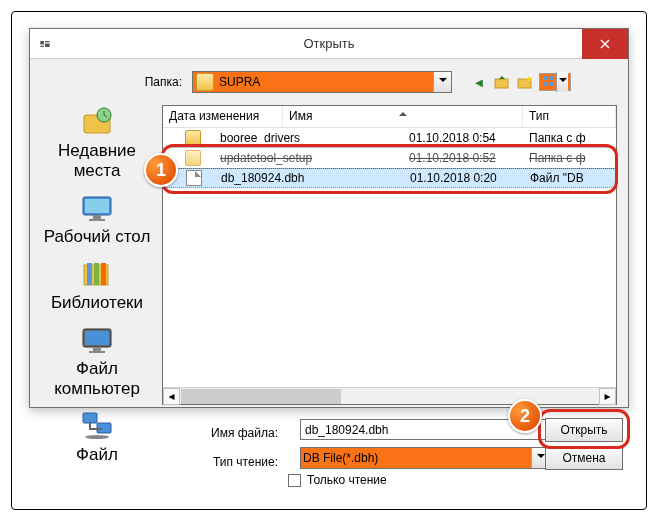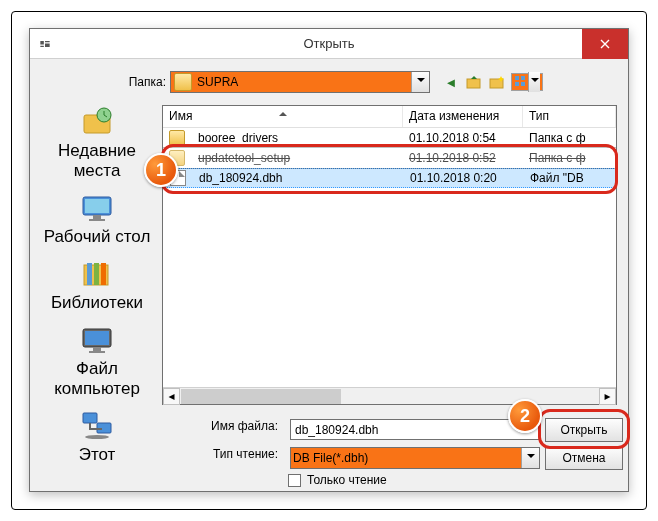--- a/index.html
+++ b/index.html
@@ -2,31 +2,31 @@
 <html><head>
 <meta charset="utf-8">
 <style>
   *{box-sizing:border-box;margin:0;padding:0}
   body{font-family:"Segoe UI",Tahoma,sans-serif;font-size:12px;background:#fff;width:658px;height:521px;position:relative;overflow:hidden}
 
   
   .outer{position:absolute;left:11px;top:11px;width:636px;height:499px;border:1px solid #000;border-radius:4px;overflow:hidden;background:#fff}
 
   
-  .dlg{position:absolute;left:29px;top:28px;width:600px;height:464px;border:1px solid #707070;background:#f0f0f0;box-shadow:0 3px 10px rgba(0,0,0,.25)}
+  .dlg{position:absolute;left:29px;top:28px;width:600px;height:380px;border:1px solid #707070;background:#f0f0f0;box-shadow:0 3px 10px rgba(0,0,0,.25)}
 
   .titlebar{height:30px;background:#fff;border-bottom:1px solid #d0d0d0;position:relative;display:flex;align-items:center;justify-content:center}
   .titlebar .ic{position:absolute;left:8px;top:8px;width:14px;height:14px;color:#555}
   .titlebar .ttl{color:#333;font-size:13px}
   .close{position:absolute;right:0;top:0;width:46px;height:30px;background:#c9302c;color:#fff;display:flex;align-items:center;justify-content:center;font-size:14px}
 
   .body{position:absolute;left:0;top:30px;right:0;bottom:0}
 
   
-  .row-folder{position:absolute;left:92px;top:12px;display:flex;align-items:center;}
+  .row-folder{position:absolute;left:108px;top:12px;display:flex;align-items:center;gap:6px}
   .row-folder .lbl{width:48px;text-align:right;padding-right:4px}
   .combo{display:flex;align-items:center;height:22px;background:#f97316;border:1px solid #707070;width:260px}
   .combo .fic{width:18px;height:18px;margin:0 3px}
   .combo .txt{flex:1;padding:0 2px}
   .combo .arr{width:18px;height:20px;border-left:1px solid #a0a0a0;background:linear-gradient(#fdfdfd,#e0e0e0);display:flex;align-items:center;justify-content:center}
   .combo .arr::after{content:"";border:4px solid transparent;border-top-color:#000}
 
   .navicons{display:flex;align-items:center;gap:5px;margin-left:12px}
   .navicons .nb{width:18px;height:18px;display:flex;align-items:center;justify-content:center;font-size:13px}
 
@@ -37,38 +37,38 @@
   .place .pl{font-size:17px;text-align:center;color:#000}
 
   
   .list{position:absolute;left:132px;top:46px;width:455px;height:300px;background:#fff;border:1px solid #707070}
   .cols{display:flex;height:22px;background:#fff;border-bottom:1px solid #e0e0e0}
   .ch{padding:3px 6px;border-right:1px solid #e8e8e8;font-size:12px;color:#000;position:relative}
   .ch.sort::after{content:"";position:absolute;top:2px;left:50%;transform:translateX(-50%);border:4px solid transparent;border-bottom-color:#555}
   .c1{width:240px}.c2{width:120px}.c3{flex:1}
 
   .fr{display:flex;height:20px;align-items:center;font-size:12px}
-  .fr .c1{display:flex;align-items:center;gap:13px;padding-left:6px}
+  .fr .c1{display:flex;align-items:center;gap:19px;padding-left:22px}
   .fr .fi{width:16px;height:16px;flex-shrink:0}
   .fr .c2{padding-left:6px}
   .fr .c3{padding-left:6px;overflow:hidden;white-space:nowrap}
   .fr.sel{background:#cde8ff;border:1px dotted #3399ff}
 
   .strike{position:absolute;height:22px;border-top:1px solid rgba(0,0,0,.35);border-bottom:1px solid rgba(0,0,0,.35);left:0;right:0;opacity:.7}
 
   .hscroll{position:absolute;left:0;right:0;bottom:0;height:17px;background:#f0f0f0;border-top:1px solid #d0d0d0;display:flex;align-items:center}
   .hscroll .hb{width:17px;height:17px;display:flex;align-items:center;justify-content:center;border:1px solid #c0c0c0;background:#f8f8f8}
   .hscroll .thumb{height:15px;width:160px;background:#cdcdcd;margin:1px}
 
   
   .anno{position:absolute;border:3px solid #d9291c;border-radius:12px;pointer-events:none}
   .badge{position:absolute;width:34px;height:34px;border-radius:50%;background:radial-gradient(circle at 30% 30%,#ff9a3a,#e8590c 70%);border:2px solid #fff;box-shadow:0 1px 3px rgba(0,0,0,.4);color:#fff;font-weight:bold;font-size:18px;display:flex;align-items:center;justify-content:center;z-index:50}
 
   
-  .brow{position:absolute;display:flex;align-items:flex-start;gap:8px}
+  .brow{position:absolute;display:flex;align-items:flex-end;gap:18px}
   .blbl{width:88px;text-align:right;padding-right:4px}
   .tin{height:21px;width:250px;background:#fff;border:1px solid #707070;padding:0 4px;font-family:inherit;font-size:12px}
   .btn{width:78px;height:24px;border:1px solid #707070;background:linear-gradient(#fdfdfd,#e2e2e2);font-family:inherit;font-size:12px}
 
   .chk{display:flex;align-items:center;gap:6px}
   .chk .box{width:13px;height:13px;border:1px solid #707070;background:#fff}
 
   
   .fold-y{background:linear-gradient(#ffe9a6,#f0c14b);border:1px solid #c49a2a;border-radius:2px}
   .file-g{background:#fff;border:1px solid #888;position:relative}
@@ -166,28 +166,28 @@
             </svg></span>
         <span class="pl">Файл компьютер</span>
       </div>
       <div class="place">
         <span class="pi"><svg viewBox="0 0 34 34" width="34" height="34">
               <rect x="3" y="4" width="14" height="10" rx="1" fill="#4a90d9" stroke="#2c5aa0"></rect>
               <rect x="17" y="14" width="14" height="10" rx="1" fill="#4a90d9" stroke="#2c5aa0"></rect>
               <path d="M10 14v6h12" stroke="#666" fill="none" stroke-width="2"></path>
               <ellipse cx="17" cy="28" rx="12" ry="2" fill="#888"></ellipse>
             </svg></span>
-        <span class="pl">Этот</span>
+        <span class="pl">Файл</span>
       </div>
     </div>
 
     <div class="list">
       <div class="cols">
+        <div class="ch c2">Дата изменения</div>
         <div class="ch c1 sort">Имя</div>
-        <div class="ch c2">Дата изменения</div>
         <div class="ch c3">Тип</div>
       </div>
 
       <div class="fr">
         <div class="c1">
             <span class="fi fold-y"></span>
             <span>booree_drivers</span>
           </div>
         <div class="c2">01.10.2018 0:54</div>
         <div class="c3">Папка с ф</div>

